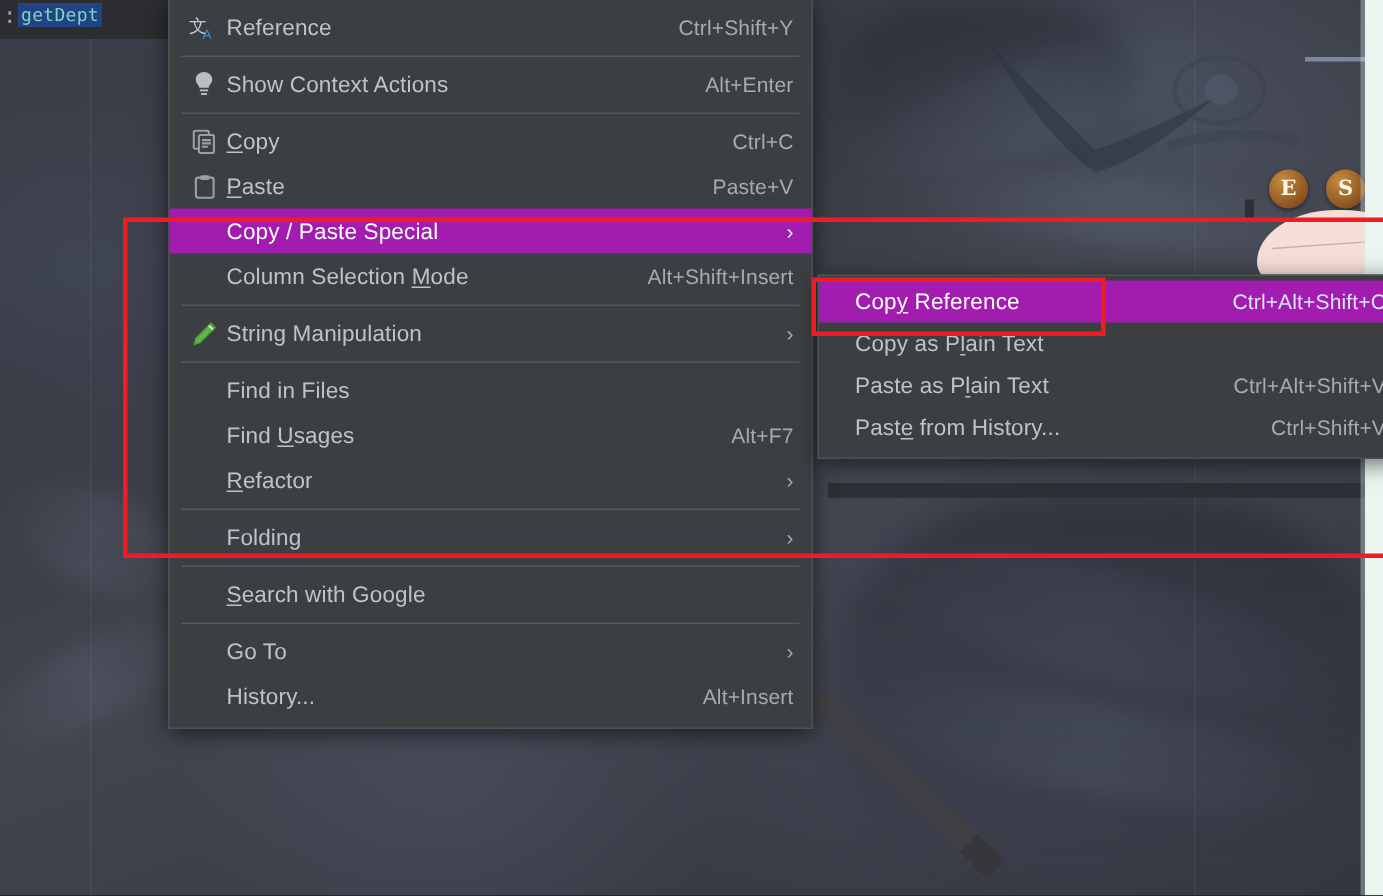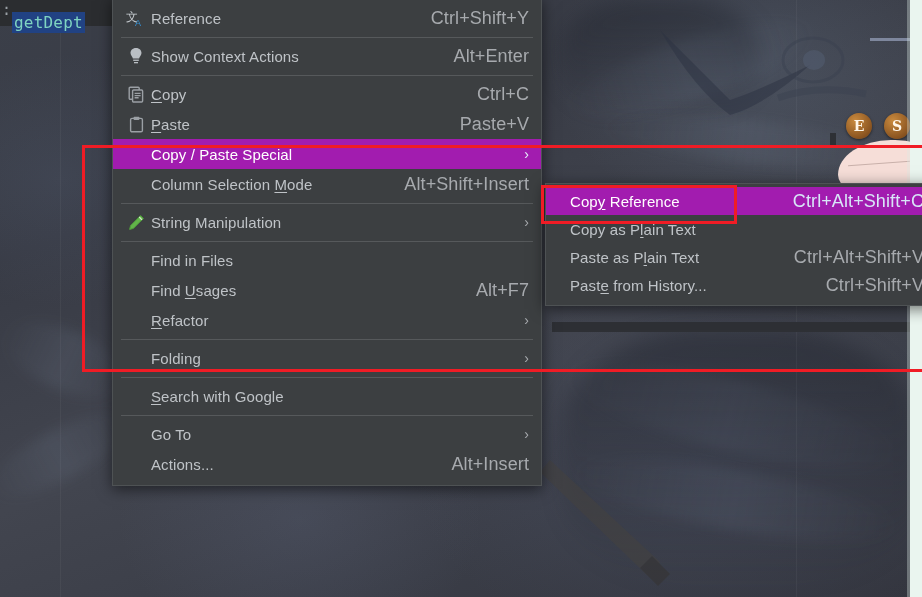--- a/index.html
+++ b/index.html
@@ -55,26 +55,26 @@
   }
   .code-gutter-char {
     position: absolute;
     left: 2px; top: 1px;
     color: #9aa0a6;
     font-family: "DejaVu Sans Mono", monospace;
     font-size: 15px;
   }
   .code-sel {
     position: absolute;
-    left: 12px; top: 12px;
+    left: 12px; top: 2px;
     padding: 1px 2px;
     background: #214283;
     color: #7fd4c1;
     font-family: "DejaVu Sans Mono", monospace;
-    font-size: 16px;
+    font-size: 12px;
     letter-spacing: 0.2px;
     white-space: nowrap;
   }
 
   
   .right-strip {
     position: absolute;
     right: 0; top: 0;
     width: 12px; height: 100%;
     background: #eaf5ef;
@@ -152,21 +152,21 @@
     color: #9ba0a5;
   }
   .mi-label {
     flex: 1;
     padding-left: 2px;
     letter-spacing: 0.1px;
   }
   .mi-label u { text-decoration-thickness: 1px; text-underline-offset: 2px; }
   .mi-shortcut {
     color: #a7aaae;
-    font-size: 18px;
+    font-size: 14px;
     padding-left: 26px;
     letter-spacing: 0.1px;
   }
   .menu-item.selected .mi-shortcut { color: #d8e6f8; }
   .mi-arrow {
     width: 16px;
     min-width: 16px;
     text-align: right;
     color: #a7aaae;
     font-size: 14px;
@@ -348,21 +348,21 @@
         <span class="mi-label"><u>S</u>earch with Google</span>
       </div>
       <div class="menu-sep"></div>
       <div class="menu-item">
         <span class="mi-icon"></span>
         <span class="mi-label">Go To</span>
         <span class="mi-arrow">›</span>
       </div>
       <div class="menu-item">
         <span class="mi-icon"></span>
-        <span class="mi-label">Actions...</span>
+        <span class="mi-label">History...</span>
         <span class="mi-shortcut">Alt+Insert</span>
       </div>
     </div>
 
   <div class="submenu" id="sub-menu" style="left:545px; top:183px; width:392px; padding:3px 0 6px 0;">
       <div class="menu-item selected">
         <span class="mi-label">Cop<u>y</u> Reference</span>
         <span class="mi-shortcut">Ctrl+Alt+Shift+C</span>
       </div>
       <div class="menu-item">

